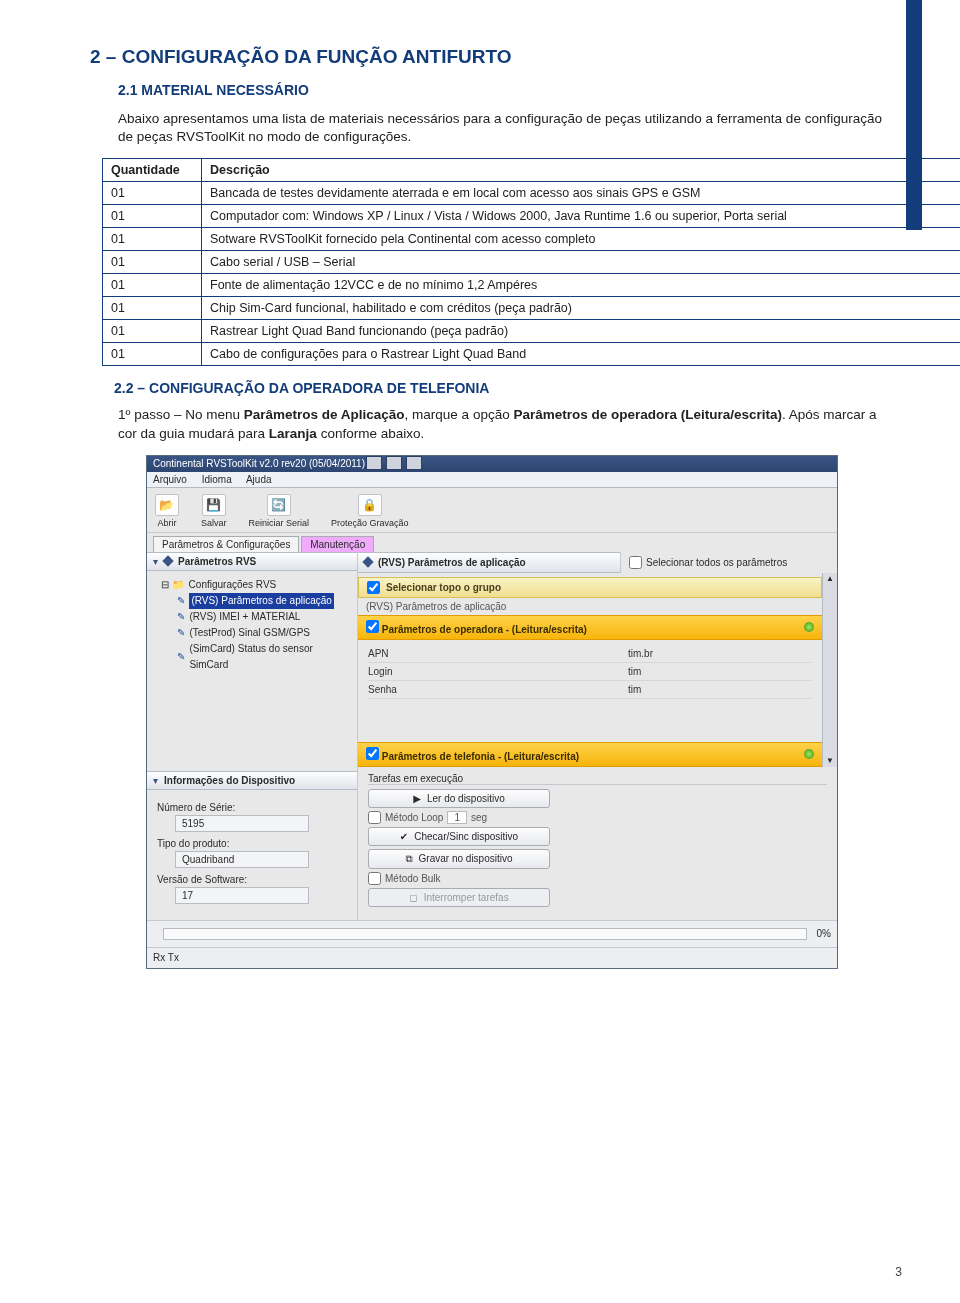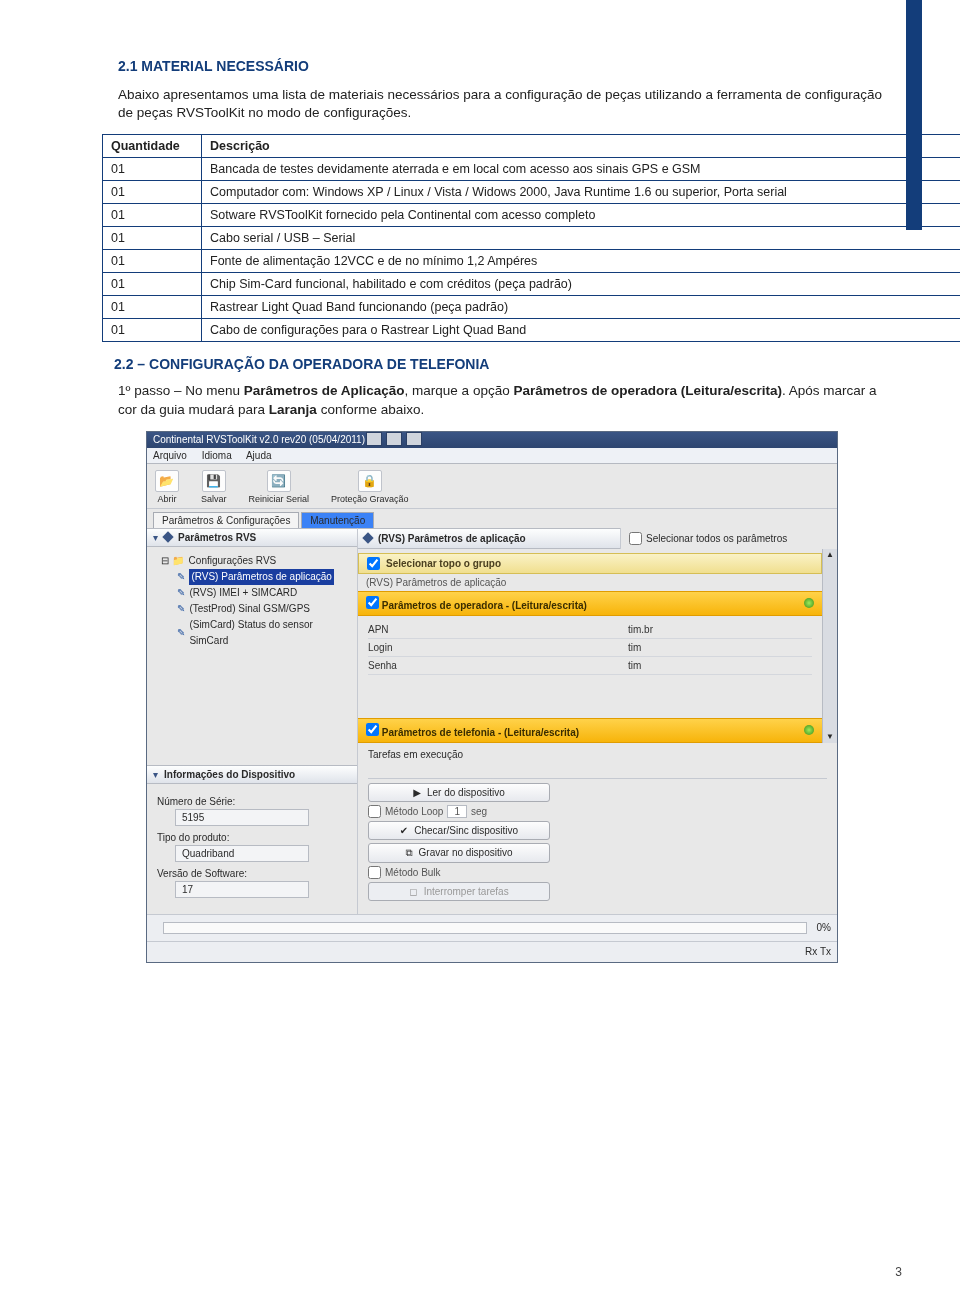--- a/index.html
+++ b/index.html
@@ -17,21 +17,21 @@
 
 .app{margin:12px auto 0 auto;width:690px;border:1px solid #5a6a82;font-family:Tahoma,Arial,sans-serif;font-size:10px;color:#2a2a2a;background:#e8e8e8}
 .titlebar{background:linear-gradient(#3a5585,#2d4570);color:#fff;height:16px;line-height:16px;padding:0 6px;display:flex;}
 .winbtns span{display:inline-block;width:14px;height:12px;background:#cfd4dc;border:1px solid #2b4066;margin-left:1px}
 .menu{background:#eef1f6;padding:2px 6px;border-bottom:1px solid #b5b9c1}
 .menu span{margin-right:12px}
 .toolbar{background:#e8e8e8;padding:6px 8px 4px 8px;display:flex;gap:22px;align-items:flex-end;border-bottom:1px solid #c5c9d1}
 .tb{display:flex;flex-direction:column;align-items:center;gap:2px;font-size:9px}
 .ico{width:22px;height:20px;border:1px solid #bfc3cb;border-radius:2px;background:#fdfdfd;display:flex;align-items:center;justify-content:center;font-size:12px}
 .tabs{background:#e8e8e8;padding:3px 6px 0 6px;font-size:10px}
-.tabs span{display:inline-block;border:1px solid #a7abb3;border-bottom:none;background:#3b82f6;padding:2px 8px;margin-right:-1px}
+.tabs span{display:inline-block;border:1px solid #a7abb3;border-bottom:none;background:#f0abfc;padding:2px 8px;margin-right:-1px}
 .tabs span.on{background:#f4f4f4;font-weight:normal}
 .split{display:flex;background:#e8e8e8}
 .col-l{width:210px;border-right:1px solid #c5c9d1;display:flex;flex-direction:column}
 .col-r{flex:1;display:flex;flex-direction:column}
 .panel-h{background:linear-gradient(#fdfefe,#dfe3ea);border:1px solid #b7bbc3;border-left:none;border-right:none;padding:3px 6px;display:flex;align-items:center;gap:6px;font-weight:normal}
 .diamond{width:8px;height:8px;background:#3a5585;transform:rotate(45deg)}
 .chev{color:#3a5585}
 .tree{padding:6px 6px 10px 14px;font-size:10px;line-height:16px}
 .tree .row{display:flex;align-items:center;gap:4px}
 .tree .sel{background:#1a3ea0;color:#fff;padding:0 2px}
@@ -43,41 +43,42 @@
 .yellow{background:linear-gradient(#ffd24a,#f7b40a);border-top:1px solid #e09c00;border-bottom:1px solid #e09c00;padding:4px 8px;display:flex;align-items:center;justify-content:space-between;font-weight:bold;color:#3a2d00}
 .led{width:10px;height:10px;border-radius:50%;background:radial-gradient(#9eeb5b,#3a8c16)}
 .fields{padding:5px 10px 10px 10px}
 .fld{display:flex;align-items:center;margin:3px 0;border-bottom:1px solid #d4d7dd;padding-bottom:3px}
 .fld label{width:260px;font-size:10px;color:#333}
 .fld span.v{font-size:10px;color:#333}
 .devinfo{padding:6px 10px 12px 10px;font-size:10px}
 .devinfo .lbl{margin-top:6px}
 .devinfo .box{border:1px solid #b7bbc3;background:#f3f4f6;padding:2px 6px;margin:2px 0 4px 18px;width:120px}
 .tasks{padding:6px 10px 10px 10px}
-.tasks .lbl{font-size:10px;margin-bottom:4px;border-bottom:1px solid #c5c9d1;padding-bottom:18px}
+.tasks .lbl{font-size:10px;margin-bottom:4px;border-bottom:1px solid #c5c9d1;padding-bottom:0}
 .btnrow{display:flex;align-items:center;gap:8px;margin:3px 0}
 .btn{border:1px solid #a9acb3;background:linear-gradient(#fdfdfd,#e7e9ee);border-radius:3px;padding:3px 10px;font-size:10px;display:flex;align-items:center;gap:6px;min-width:160px;justify-content:center}
 .btn.flat{background:#eceef2}
 .cb{display:flex;align-items:center;gap:4px;font-size:10px;color:#555}
 .statusbar{border-top:1px solid #c5c9d1;background:#eceef2;display:flex;justify-content:space-between;align-items:center;padding:2px 6px;font-size:10px;height:22px}
 .prog{flex:1;margin:0 10px;border:1px solid #b7bbc3;height:10px;background:#fafafa;position:relative}
 .scroll{width:14px;background:#d9dce2;border-left:1px solid #b7bbc3;display:flex;flex-direction:column;justify-content:space-between;align-items:center}
 .scroll .arr{font-size:8px;line-height:12px}
 .rightcols{display:flex}
 .rightmain{flex:1}
 .mid{display:flex}
 .midmain{flex:1}
 input[type=checkbox]{margin:0}
 </style>
 </head>
 <body>
 
 <div class="page">
   <div class="sidebar"></div>
 
+  <h1>2 – CONFIGURAÇÃO DA FUNÇÃO ANTIFURTO</h1>
   <h2>2.1 MATERIAL NECESSÁRIO</h2>
   <p class="body">Abaixo apresentamos uma lista de materiais necessários para a configuração de peças utilizando a ferramenta de configuração de peças RVSToolKit no modo de configurações.</p>
 
   <table class="tbl">
     <tbody>
         <tr class="hdr">
       <td class="q">Quantidade</td>
       <td>Descrição</td>
     </tr>
     <tr>
@@ -166,21 +167,21 @@
           <b>Parâmetros RVS</b>
         </div>
         <div class="tree">
           <div class="row">⊟ 📁 <span>Configurações RVS</span></div>
           <div class="row" style="padding-left:16px">
               <span class="pen">✎</span>
               <span class="sel">(RVS) Parâmetros de aplicação</span>
             </div>
           <div class="row" style="padding-left:16px">
               <span class="pen">✎</span>
-              <span>(RVS) IMEI + SIMCARD</span>
+              <span>(RVS) IMEI + MATERIAL</span>
             </div>
           <div class="row" style="padding-left:16px">
               <span class="pen">✎</span>
               <span>(TestProd) Sinal GSM/GPS</span>
             </div>
           <div class="row" style="padding-left:16px">
               <span class="pen">✎</span>
               <span>(SimCard) Status do sensor SimCard</span>
             </div>
         </div>
@@ -291,19 +292,19 @@
           </div>
         </div>
       </div>
     </div>
 
     <div class="statusbar">
       <span></span>
       <div class="prog"></div>
       <span>0%</span>
     </div>
-    <div class="statusbar" style="height:16px;justify-content:flex-end">
+    <div class="statusbar" style="height:16px;">
       <span>Rx Tx</span>
     </div>
   </div>
 
   <div class="pagenum">3</div>
 </div>
 
 </body></html>

